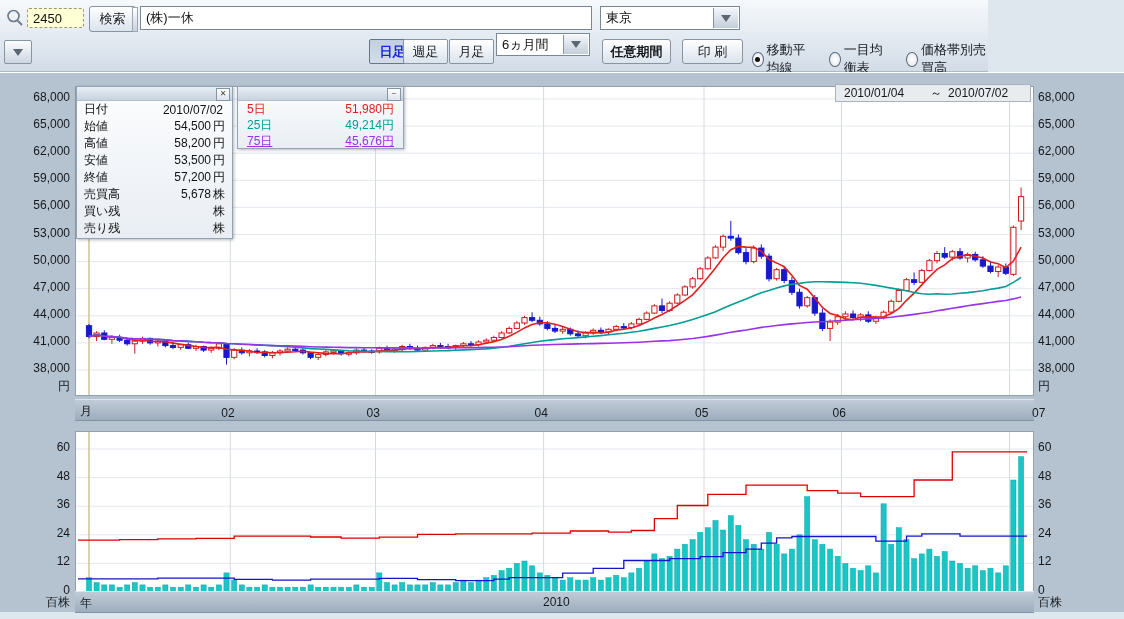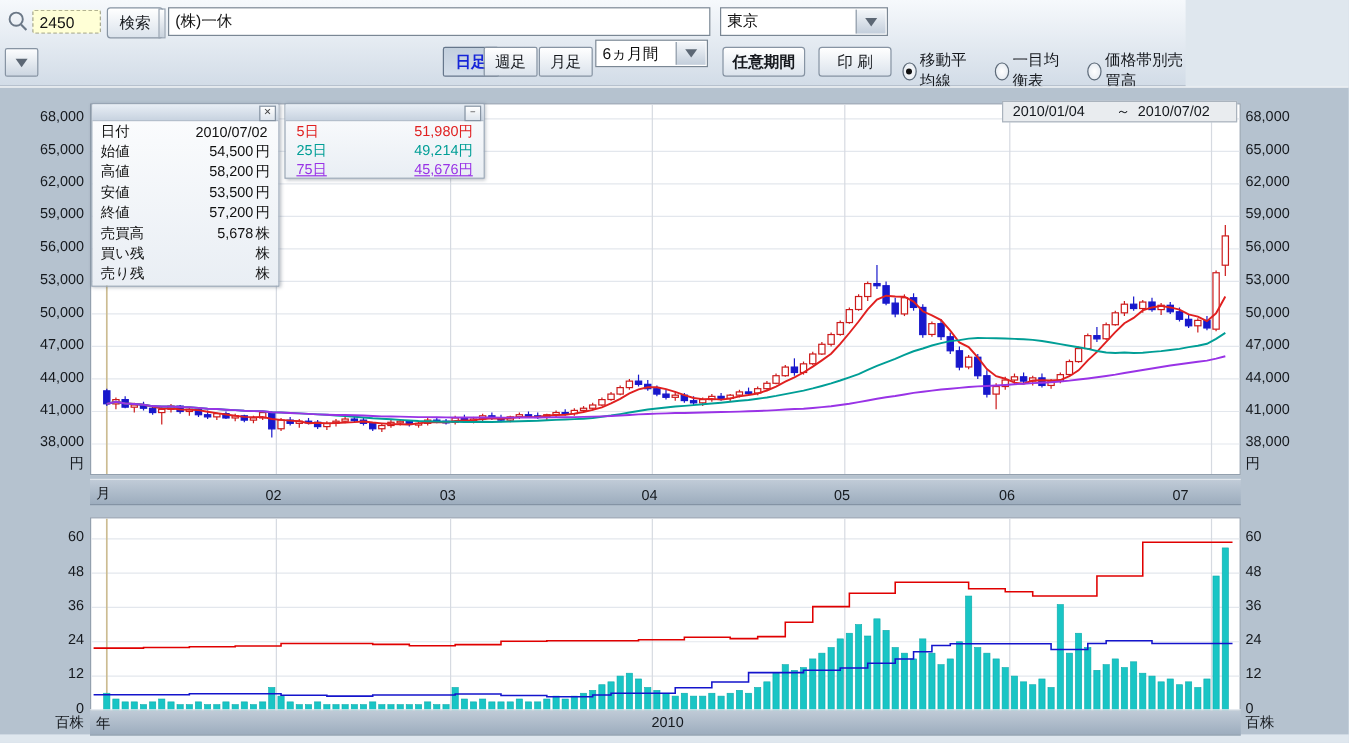--- a/index.html
+++ b/index.html
@@ -384,21 +384,21 @@
     </div>
 
     <div class="band" style="top:326px;">
       <span style="left:5px;">月</span>
       <span id="monthLabels">
           <span style="left: 146.34px;">02</span>
           <span style="left: 291.5px;">03</span>
           <span style="left: 459.58px;">04</span>
           <span style="left: 620.02px;">05</span>
           <span style="left: 757.54px;">06</span>
-          <span style="left: 902px;">07</span>
+          <span style="left: 957px;">07</span>
         </span>
     </div>
 
     <div class="plot" style="top:358px;height:160px;">
       <svg id="volSvg" width="957" height="160" viewBox="0 0 957 160">
           <line x1="0" y1="17.0" x2="957" y2="17.0" stroke="#e3e7ed"></line>
           <line x1="0" y1="45.6" x2="957" y2="45.6" stroke="#e3e7ed"></line>
           <line x1="0" y1="74.2" x2="957" y2="74.2" stroke="#e3e7ed"></line>
           <line x1="0" y1="102.8" x2="957" y2="102.8" stroke="#e3e7ed"></line>
           <line x1="0" y1="131.4" x2="957" y2="131.4" stroke="#e3e7ed"></line>

